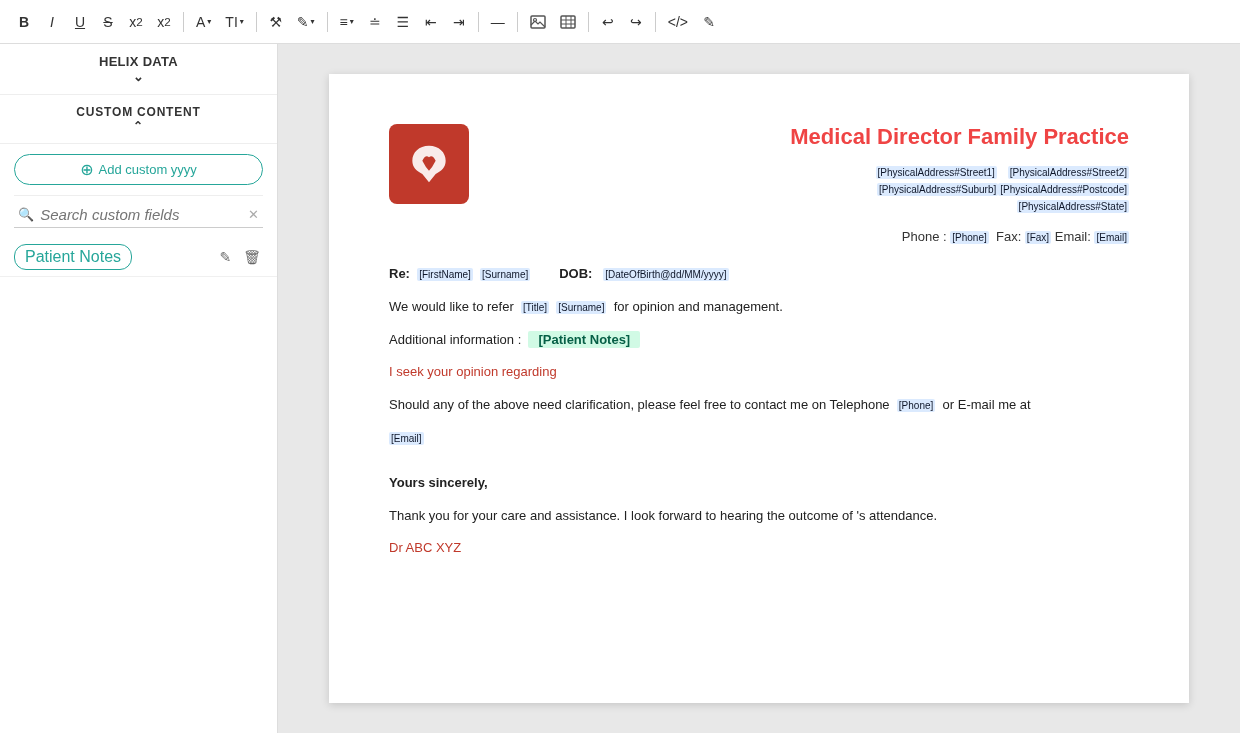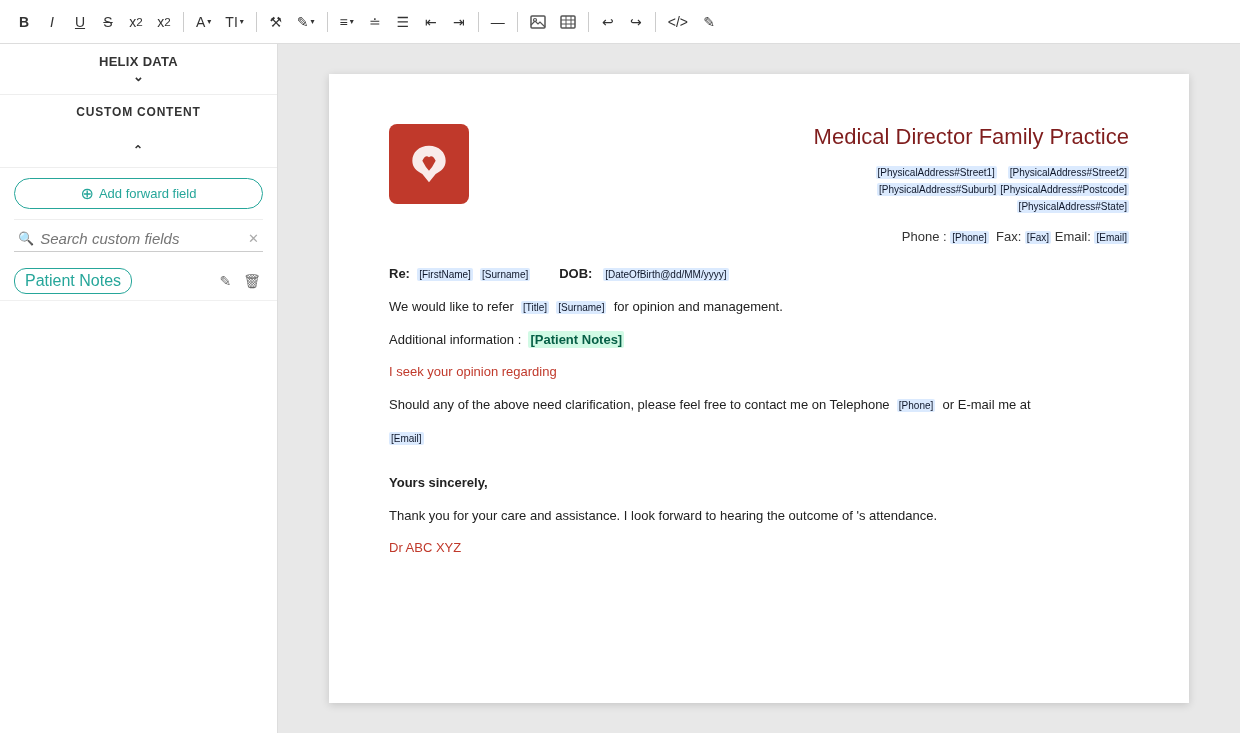--- a/index.html
+++ b/index.html
@@ -66,21 +66,20 @@
       font-weight: 600;
       color: #333;
       letter-spacing: 0.3px;
     }
     .sidebar-section-header.custom {
       font-size: 12px;
       font-weight: 700;
       color: #333;
       letter-spacing: 0.8px;
       text-transform: uppercase;
-      gap: 24px;
     }
 
     .add-custom-field-btn {
       margin: 10px 14px;
       border: 1px solid #26a69a;
       background: #fff;
       color: #26a69a;
       border-radius: 16px;
       padding: 5px 14px;
       font-size: 13px;
@@ -173,41 +172,41 @@
       margin-right: 30px;
     }
     .doc-logo svg { width: 50px; height: 50px; }
 
     .doc-header-right {
       flex: 1;
       text-align: right;
     }
     .doc-practice-name {
       font-size: 22px;
-      font-weight: normal;
-      color: #7f1d1d;
+      font-weight: bold;
+      color: #ef4444;
       margin-bottom: 14px;
     }
     .doc-address-line {
       font-size: 13px;
       color: #333;
       margin-bottom: 2px;
     }
 
     .field-highlight {
       background: #dbeafe;
       color: #0f172a;
       padding: 1px 2px;
       border-radius: 2px;
       font-size: 10px;
     }
     .field-highlight-green {
       background: #d1fae5;
       color: #065f46;
-      padding: 1px 2px;
+      padding: 1px 10px;
       border-radius: 2px;
     }
 
     .doc-body { margin-top: 10px; }
     .doc-body p { margin-bottom: 12px; font-size: 13px; color: #222; line-height: 1.6; }
     .doc-body p.green-text { color: #c0392b; }
     .doc-dear { color: #222; margin-bottom: 18px; }
     .doc-re { font-weight: normal; margin-bottom: 18px; }
     .doc-re strong { font-weight: bold; }
 
@@ -279,21 +278,21 @@
       <span>⌄</span>
     </div>
 
     <div class="sidebar-section-header custom">
       <span>CUSTOM CONTENT</span>
       <span>⌃</span>
     </div>
 
     <button class="add-custom-field-btn">
       <span style="font-size:16px; color:#26a69a;">⊕</span>
-      <span>Add forward field</span>
+      <span>Add custom yyyy</span>
     </button>
 
     <div style="border-top: 1px solid #eee; margin: 0 14px;"></div>
 
     <div class="search-container">
       <span class="search-icon">🔍</span>
       <input type="text" placeholder="Search custom fields" style="">
       <span class="clear-icon">✕</span>
     </div>
 

